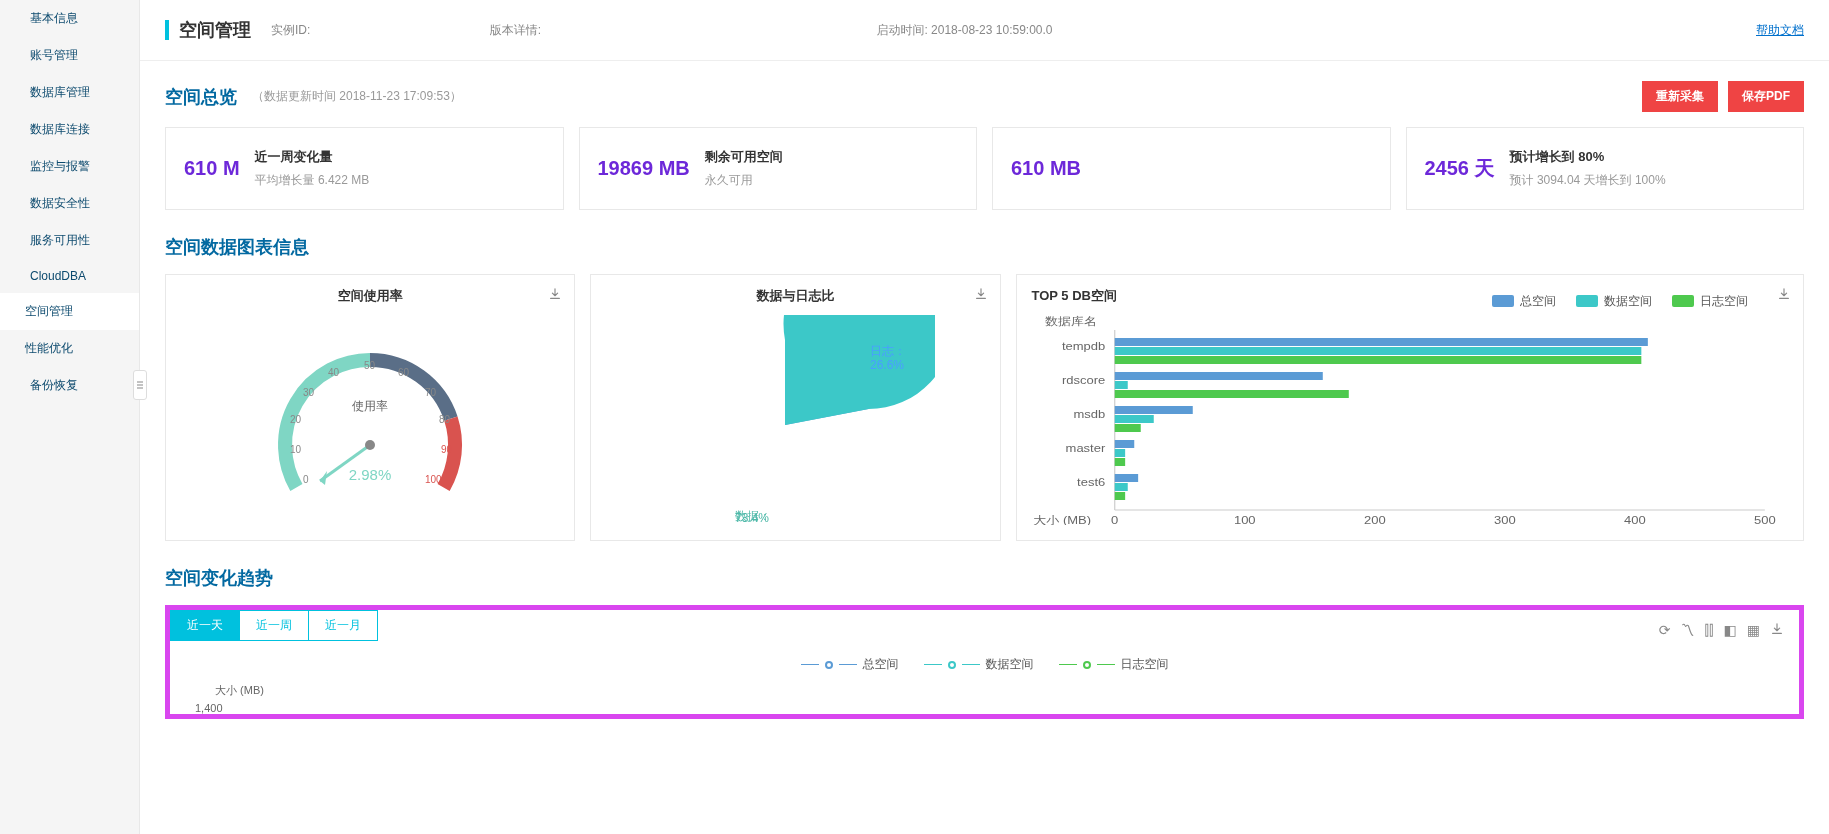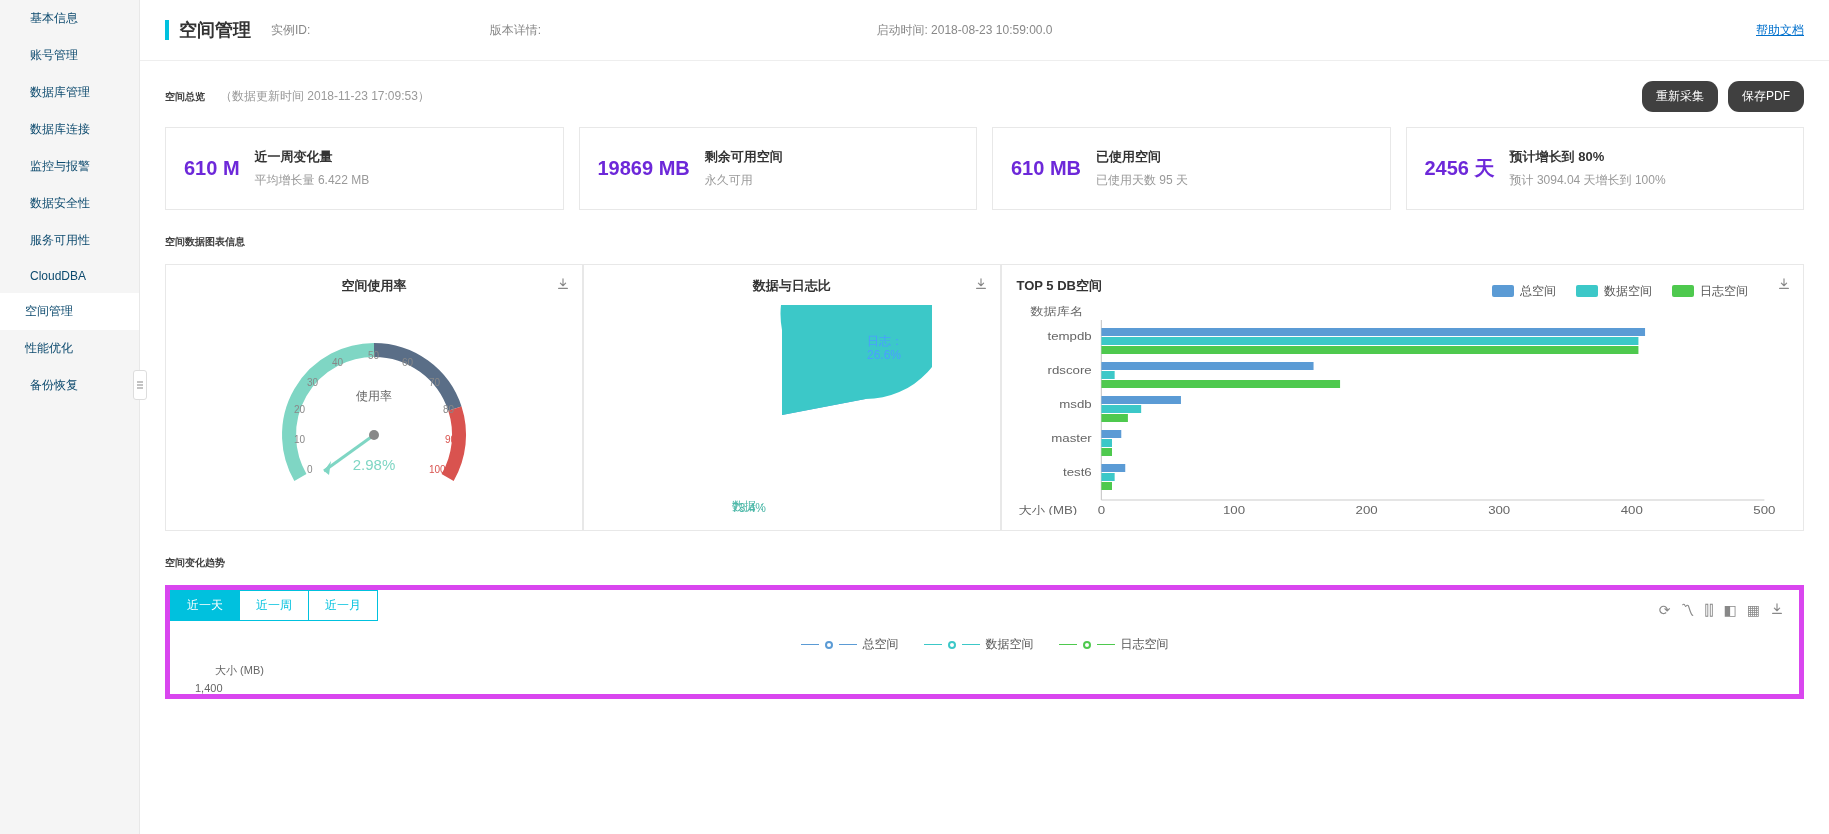--- a/index.html
+++ b/index.html
@@ -15,33 +15,33 @@
 .header-bar { display: flex; align-items: center; padding: 18px 25px; border-bottom: 1px solid #eee; gap: 20px; }
 .title-mark { width: 4px; height: 20px; background: #00c1de; margin-right: 10px; }
 .page-title { font-size: 18px; font-weight: 600; color: #333; }
 .header-info { font-size: 12px; color: #888; }
 .blur-text { color: transparent; text-shadow: 0 0 8px rgba(0,0,0,0.3); user-select: none; }
 .header-spacer { flex: 1; }
 .help-link { color: #0070cc; text-decoration: underline; font-size: 12px; cursor: pointer; margin-left: auto; }
 
 .content { padding: 20px 25px; }
 .section-head { display: flex; align-items: center; margin-bottom: 15px; }
-.section-title { font-size: 10px; font-weight: 600; color: #404040; margin-right: 15px; font-family: Liberation Mono, monospace; }
+.section-title { font-size: 18px; font-weight: 600; color: #0369a1; margin-right: 15px; font-family: Liberation Mono, monospace; }
 .section-sub { font-size: 12px; color: #999; }
 .btn-group-right { margin-left: auto; display: flex; gap: 10px; }
-.btn-primary { background: #404040; color: #fff; border: none; padding: 7px 14px; font-size: 12px; cursor: pointer; border-radius: 11px; }
+.btn-primary { background: #ef4444; color: #fff; border: none; padding: 7px 14px; font-size: 12px; cursor: pointer; border-radius: 0; font-weight: bold; }
 
 .stat-row { display: flex; gap: 15px; margin-bottom: 25px; }
 .stat-card { flex: 1; border: 1px solid #e8e8e8; padding: 20px 18px; display: flex; align-items: center; gap: 15px; }
 .stat-big { font-size: 20px; font-weight: 600; color: #6d28d9; white-space: nowrap; }
 .stat-texts { flex: 1; }
 .stat-label { font-size: 13px; font-weight: 600; color: #333; margin-bottom: 6px; }
 .stat-sub { font-size: 12px; color: #999; }
 
-.chart-row { display: flex; margin-bottom: 25px; border-radius: 21px; }
+.chart-row { display: flex; gap: 15px; margin-bottom: 25px; border-radius: 21px; }
 .chart-card { flex: 1; border: 1px solid #e8e8e8; padding: 12px 15px 15px; position: relative; min-height: 260px; }
 .chart-card.wide { flex: 2; }
 .chart-title { font-size: 13px; font-weight: 600; text-align: center; margin-bottom: 10px; }
 .chart-title.left { text-align: left; display: inline-block; }
 .dl-icon { position: absolute; right: 12px; top: 12px; cursor: pointer; color: #888; }
 .dl-icon svg { width: 14px; height: 14px; }
 
 .legend-inline { display: inline-flex; gap: 20px; align-items: center; font-size: 12px; color: #555; margin-left: 30px; }
 .legend-item { display: inline-flex; align-items: center; gap: 6px; }
 .legend-swatch { width: 22px; height: 12px; border-radius: 2px; }
@@ -139,24 +139,20 @@
           </div>
           <div class="stat-card">
             <div class="stat-big">19869 MB</div>
     <div class="stat-texts">
       <div class="stat-label">剩余可用空间</div>
       <div class="stat-sub">永久可用</div>
     </div>
           </div>
           <div class="stat-card">
             <div class="stat-big">610 MB</div>
-    <div class="stat-texts">
-      <div class="stat-label">已使用空间</div>
-      <div class="stat-sub">已使用天数 95 天</div>
-    </div>
           </div>
           <div class="stat-card">
             <div class="stat-big">2456 天</div>
     <div class="stat-texts">
       <div class="stat-label">预计增长到 80%</div>
       <div class="stat-sub">预计 3094.04 天增长到 100%</div>
     </div>
           </div>
         </div>
 

